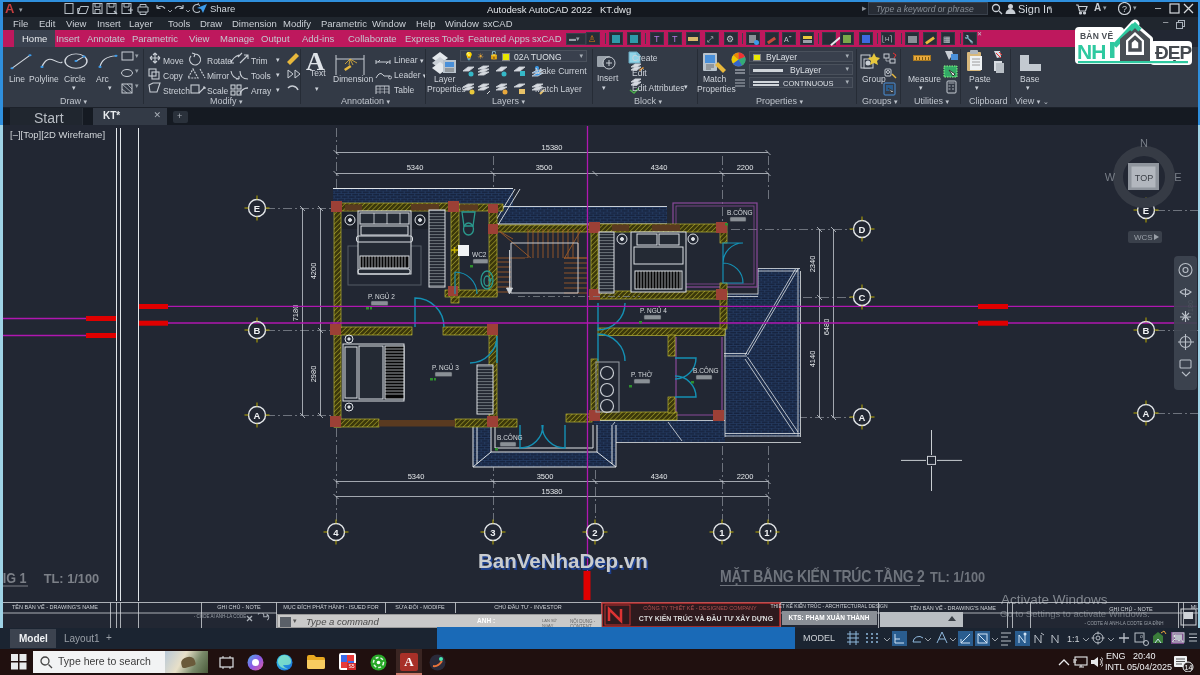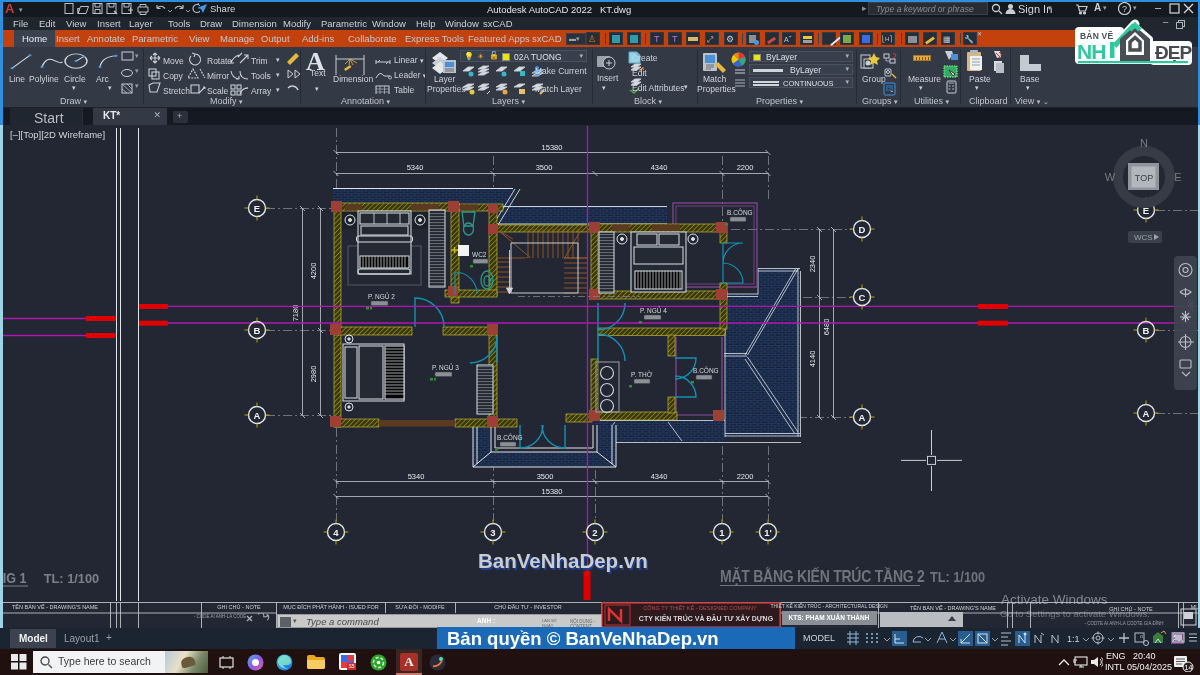--- a/index.html
+++ b/index.html
@@ -1,18 +1,18 @@
 <!DOCTYPE html>
 <html><head><meta charset="utf-8"><style>
 *{margin:0;padding:0;box-sizing:border-box;font-family:"Liberation Sans",sans-serif;}
 html,body{width:1200px;height:675px;overflow:hidden;background:#222733;position:relative;}
 .abs{position:absolute;}
 #titlebar{left:0;top:0;width:1200px;height:17px;background:#14181f;}
 #menubar{left:0;top:17px;width:1200px;height:13px;background:#20262e;}
-#tabrow{left:0;top:30px;width:1144px;height:17px;background:#c2410c;}
+#tabrow{left:0;top:30px;width:1144px;height:17px;background:#be185d;}
 #ribbon{left:0;top:47px;width:1200px;height:61px;background:#333a46;border-bottom:1px solid #1c212a;}
 #filetabs{left:0;top:108px;width:1200px;height:17px;background:#151a22;}
 .mi{position:absolute;top:1px;color:#ccd1d7;font-size:9.5px;line-height:12px;}
 .ti{position:absolute;color:#c3c8cf;font-size:9.5px;line-height:17px;}
 .ti.act{background:#3a4250;color:#e8ebee;padding:0 8px;}
 .rlab{position:absolute;color:#ced3da;font-size:8.5px;}
 .plab{position:absolute;color:#bfc4cc;font-size:9px;top:49px;}
 .psep{position:absolute;top:2px;width:1px;height:55px;background:#262c36;}
 </style></head><body>
 <div id="titlebar" class="abs">
@@ -861,21 +861,20 @@
  <span style="position:absolute;left:292px;top:4px;font-size:4.5px;color:#666">NỘI DUNG - CONTENT</span>
 </div>
 
 <div class="abs" style="left:0;top:628px;width:1200px;height:21px;background:#1b2431">
  <div class="abs" style="left:10px;top:1px;width:46px;height:19px;background:#3c434f">
       <span style="position:absolute;left:9px;top:4px;font-size:10px;font-weight:bold;color:#f0f2f4">Model</span>
     </div>
  <span class="abs" style="left:64px;top:5px;font-size:10px;color:#9aa0a8">Layout1</span>
  <span class="abs" style="left:106px;top:4px;font-size:10px;color:#9aa0a8">+</span>
  <div class="abs" style="left:437px;top:-1px;width:358px;height:22px;background:#1a6ab7"></div>
- <span class="abs" style="left:447px;top:0px;font-size:18.5px;font-weight:bold;color:#fff">Bản quyền © BanVeNhaDep.vn</span>
  <span class="abs" style="left:803px;top:5px;font-size:9px;color:#cfd3d8">MODEL</span>
  <svg class="abs" style="left:845px;top:2px" width="355" height="18" fill="none" stroke="#8fb8dc" stroke-width="1">
   <path d="M2 4 h12 M2 8 h12 M2 12 h12 M5 1 v14 M11 1 v14"></path>
   <g fill="#8fb8dc" stroke="none">
         <circle cx="22" cy="4" r="1"></circle>
         <circle cx="27" cy="4" r="1"></circle>
         <circle cx="32" cy="4" r="1"></circle>
         <circle cx="22" cy="8" r="1"></circle>
         <circle cx="27" cy="8" r="1"></circle>
         <circle cx="32" cy="8" r="1"></circle>

